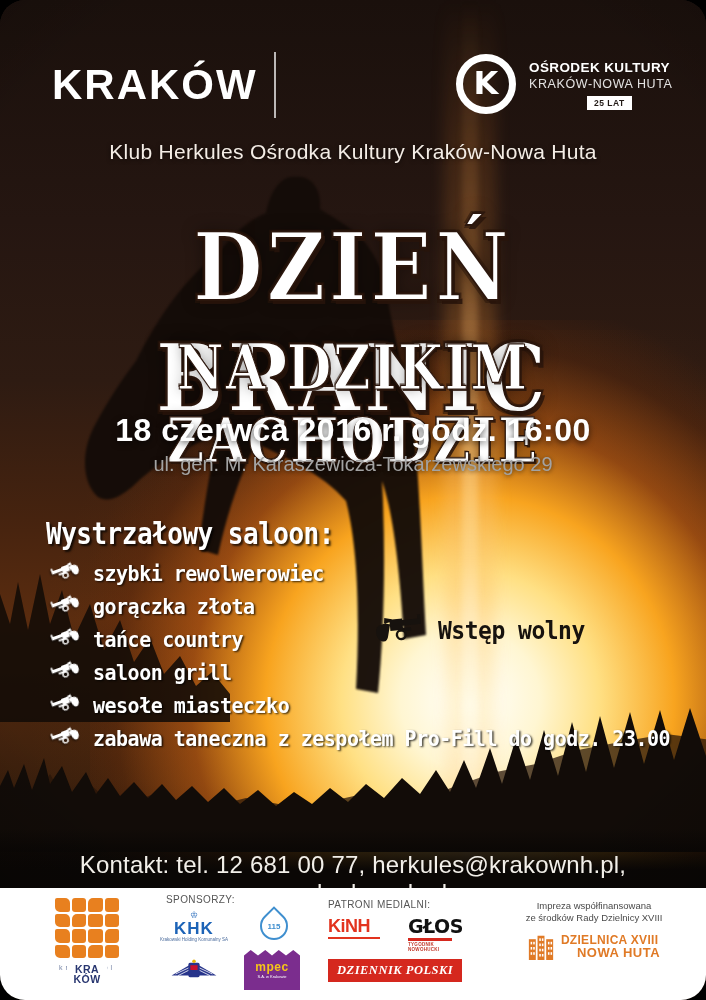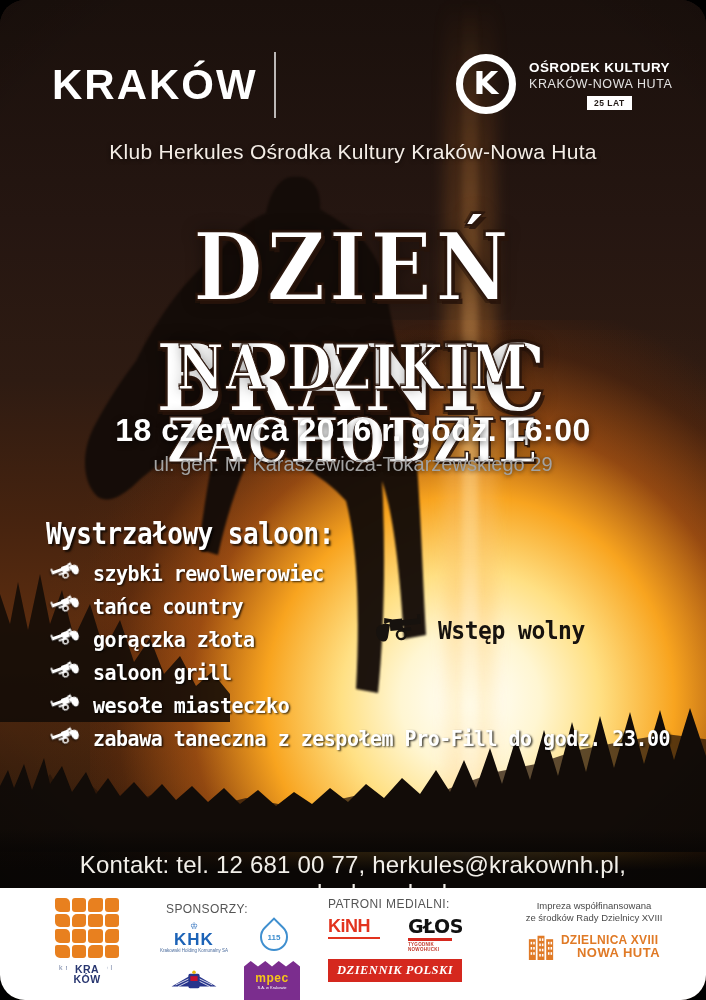--- a/index.html
+++ b/index.html
@@ -75,21 +75,21 @@
   .gun-adm{width:52px;height:32px;color:#17120e;transform:rotate(-6deg);}
   .admission .txt{font-family:"DejaVu Sans Mono",monospace;font-weight:bold;font-size:23px;
     color:#17120e;letter-spacing:-.5px;transform:scaleY(1.1);}
 
   
   .contact{position:absolute;left:0;right:0;top:851px;z-index:10;text-align:center;
     font-size:24px;color:#f2efe9;letter-spacing:.2px;}
 
   
   .footer{position:absolute;left:0;top:888px;width:706px;height:112px;background:#fff;z-index:20;}
-  .f-label{font-size:12px;color:#555;letter-spacing:.4px;margin-top:8px;}
+  .f-label{font-size:10px;color:#555;letter-spacing:.4px;}
 
   .logo-kpl{position:absolute;left:44px;top:10px;width:86px;text-align:center;}
   .kpl-tiles{position:relative;width:64px;height:60px;margin:0 auto;display:grid;
     grid-template-columns:repeat(4,1fr);grid-template-rows:repeat(4,1fr);gap:2px;}
   .kpl-tiles i{background:#e8801f;border-radius:3px;}
   .kpl-tiles i:nth-child(3n){border-radius:5px 2px 4px 2px;}
   .kpl-tiles i:nth-child(4n+1){border-radius:2px 5px 2px 5px;}
   .kpl-center{position:absolute;left:12px;top:14px;width:40px;height:30px;background:#fff;
     display:flex;flex-direction:column;align-items:center;justify-content:center;line-height:.95;margin-top:48px;}
   .kpl-center span{font-size:10.5px;font-weight:700;color:#27356f;letter-spacing:.5px;}
@@ -216,27 +216,27 @@
     <li>
       <svg class="gun-bullet" viewBox="0 0 64 40">
           <use href="#revolver"></use>
         </svg>
       <span class="txt">szybki rewolwerowiec</span>
       </li>
     <li>
       <svg class="gun-bullet" viewBox="0 0 64 40">
           <use href="#revolver"></use>
         </svg>
+      <span class="txt">gorączka złota</span>
+      </li>
+    <li>
+      <svg class="gun-bullet" viewBox="0 0 64 40">
+          <use href="#revolver"></use>
+        </svg>
       <span class="txt">tańce country</span>
-      </li>
-    <li>
-      <svg class="gun-bullet" viewBox="0 0 64 40">
-          <use href="#revolver"></use>
-        </svg>
-      <span class="txt">gorączka złota</span>
       </li>
     <li>
       <svg class="gun-bullet" viewBox="0 0 64 40">
           <use href="#revolver"></use>
         </svg>
       <span class="txt">saloon grill</span>
       </li>
     <li>
       <svg class="gun-bullet" viewBox="0 0 64 40">
           <use href="#revolver"></use>

